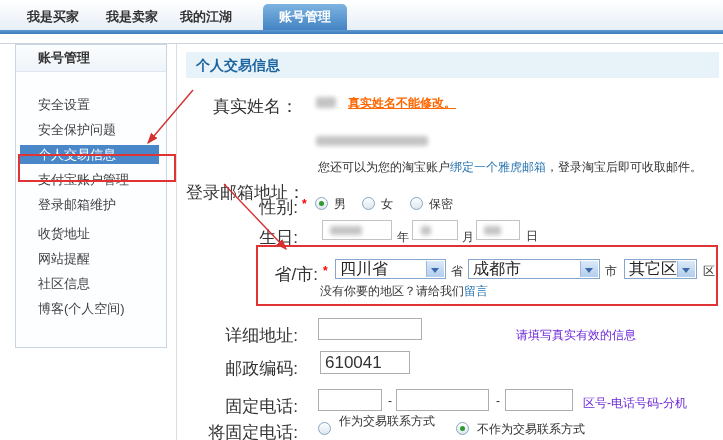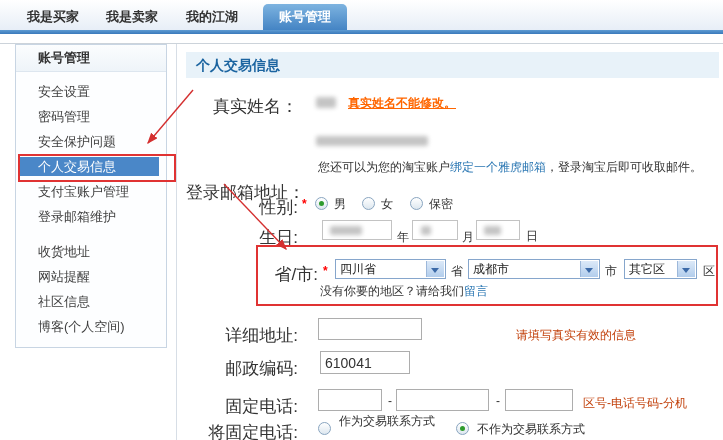--- a/index.html
+++ b/index.html
@@ -17,71 +17,70 @@
     top:4px;left:263px;width:84px;height:26px;line-height:26px;text-align:center;
     background:linear-gradient(#7db3e0,#4484c4);border-radius:5px 5px 0 0;
     color:#fff;font-size:13px;font-weight:bold;cursor:pointer;
   }
   .topline{top:43px;left:0;width:723px;height:1px;background:#ccd3da;}
   .vline{top:44px;left:176px;width:1px;height:396px;background:#d7dee6;}
   
   .sidebar{top:44px;left:15px;width:152px;height:304px;border:1px solid #c8d5e3;background:#fdfeff;box-sizing:border-box;}
   .sb-header{height:26px;line-height:26px;padding-left:22px;font-size:13px;font-weight:bold;color:#333;
     background:linear-gradient(#fbfdfe,#eef4f9);border-bottom:1px solid #dde6ef;}
-  .sb-list{padding-top:7px;}
+  .sb-list{padding-top:20px;}
   .sb-item{height:25px;line-height:25px;padding-left:22px;font-size:13px;color:#404040;cursor:pointer;white-space:nowrap;}
   .sb-item.sel{width:139px;height:19px;line-height:19px;margin:3px 0 3px 4px;padding-left:18px;
     background:#4a87c8;color:#fff;box-sizing:border-box;}
   
   .main-header{top:52px;left:186px;width:533px;height:26px;line-height:26px;background:#e8f2f9;
     padding-left:10px;font-size:14px;font-weight:bold;color:#1b64a0;box-sizing:border-box;}
   .lbl{font-size:17px;color:#333;text-align:right;width:112px;white-space:nowrap;}
   .txt{font-size:12px;color:#333;white-space:nowrap;}
   .orange{color:#ff6600;font-weight:bold;text-decoration:underline;}
-  .gray{color:#c2410c;}
+  .gray{color:#6d28d9;}
   .link{color:#2b77b3;cursor:pointer;}
   .req{color:#f00;font-weight:bold;}
   .smudge{background:#c4c4c4;filter:blur(2px);border-radius:2px;}
-  .inp{border:1px solid #adadad;background:#fff;box-sizing:border-box;font-size:14px;padding:8px 4px;color:#333;
+  .inp{border:1px solid #adadad;background:#fff;box-sizing:border-box;font-size:17px;padding:8px 4px;color:#333;
     font-family:"Liberation Sans","DejaVu Sans",sans-serif;}
   .ybox{border:1px solid #c3c3c3;background:#fff;box-sizing:border-box;}
   .radio{width:13px;height:13px;border:1px solid #89a5c0;border-radius:50%;
     background:linear-gradient(#ffffff,#dde7ef);box-sizing:border-box;cursor:pointer;}
   .radio.sel::after{content:"";position:absolute;left:3px;top:3px;width:5px;height:5px;border-radius:50%;background:#2e9b2e;}
-  .dd{height:20px;border:1px solid #86a6cc;background:#fff;box-sizing:border-box;font-size:12px;
+  .dd{height:20px;border:1px solid #86a6cc;background:#fff;box-sizing:border-box;font-size:16px;
     line-height:18px;padding-left:4px;color:#222;cursor:pointer;white-space:nowrap;}
   .dd-arrow{position:absolute;right:1px;top:1px;bottom:1px;width:17px;
     background:linear-gradient(#dce9f8,#b2cdec);border-left:1px solid #9db8da;}
   .dd-arrow::after{content:"";position:absolute;left:4px;top:7px;border:4px solid transparent;border-top:5px solid #3c6aa8;}
   .redbox{border:2px solid #e03333;box-sizing:border-box;pointer-events:none;}
   .overlay{top:0;left:0;width:723px;height:440px;pointer-events:none;}
 </style>
 </head>
 <body>
 
 <div class="abs tabstrip">
   <div class="abs tab" style="left:27px;">我是买家</div>
   <div class="abs tab" style="left:106px;">我是卖家</div>
-  <div class="abs tab" style="left:186px;">我的江湖</div>
+  <div class="abs tab" style="left:180px;">我的江湖</div>
   <div class="abs tab-active">账号管理</div>
 </div>
 <div class="abs bluebar"></div>
 <div class="abs topline"></div>
 <div class="abs vline"></div>
 
 <div class="abs sidebar">
   <div class="sb-header">账号管理</div>
   <div class="sb-list">
     <div class="sb-item">安全设置</div>
-    <div class="sb-item">密码管理</div>
     <div class="sb-item">安全保护问题</div>
     <div class="sb-item sel">个人交易信息</div>
     <div class="sb-item">支付宝账户管理</div>
     <div class="sb-item">登录邮箱维护</div>
-    <div class="sb-item" style="margin-top:10px;">收货地址</div>
+    <div class="sb-item" style="margin-top:4px;">收货地址</div>
     <div class="sb-item">网站提醒</div>
     <div class="sb-item">社区信息</div>
     <div class="sb-item">博客(个人空间)</div>
   </div>
 </div>
 
 <div class="abs main-header">个人交易信息</div>
 
 <div class="abs lbl" style="left:186px;top:95px;">真实姓名：</div>
 <div class="abs smudge" style="left:316px;top:97px;width:20px;height:11px;"></div>

